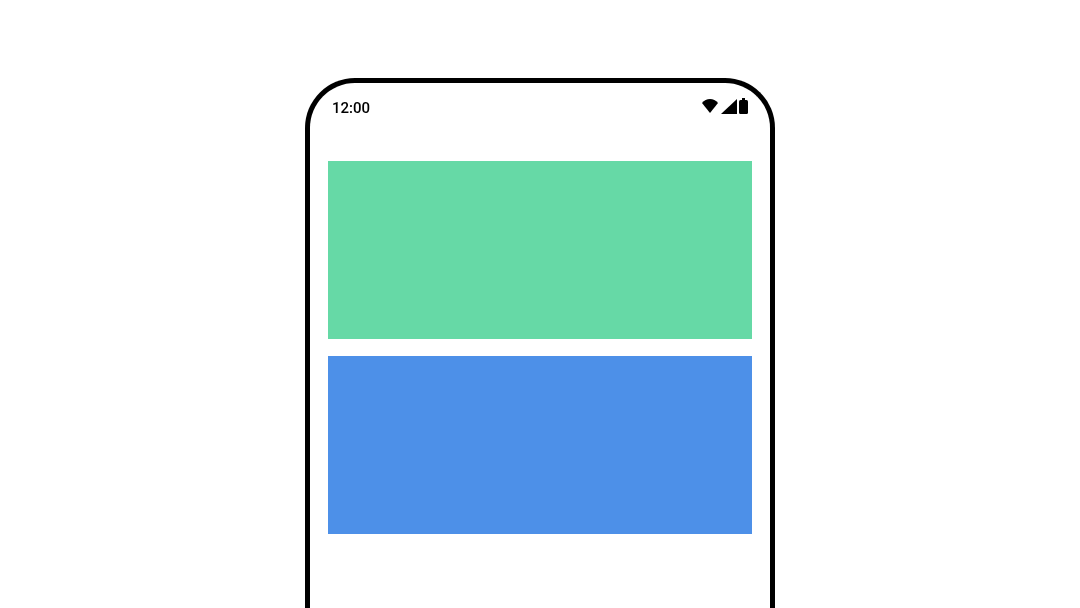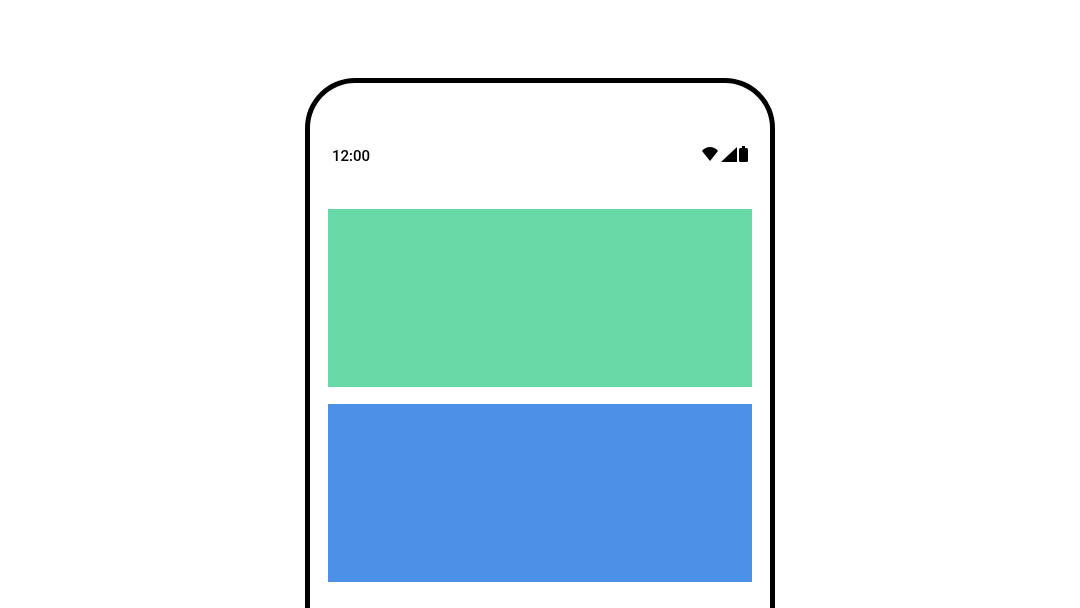--- a/index.html
+++ b/index.html
@@ -31,21 +31,20 @@
       overflow: hidden;
       position: relative;
     }
     
     .status-bar {
       display: flex;
       justify-content: space-between;
       align-items: center;
       padding: 12px 22px 8px 22px;
       height: 46px;
-      margin-top: 48px;
     }
     
     .status-time {
       font-size: 15px;
       font-weight: 500;
       color: #000000;
     }
     
     .status-icons {
       display: flex;

